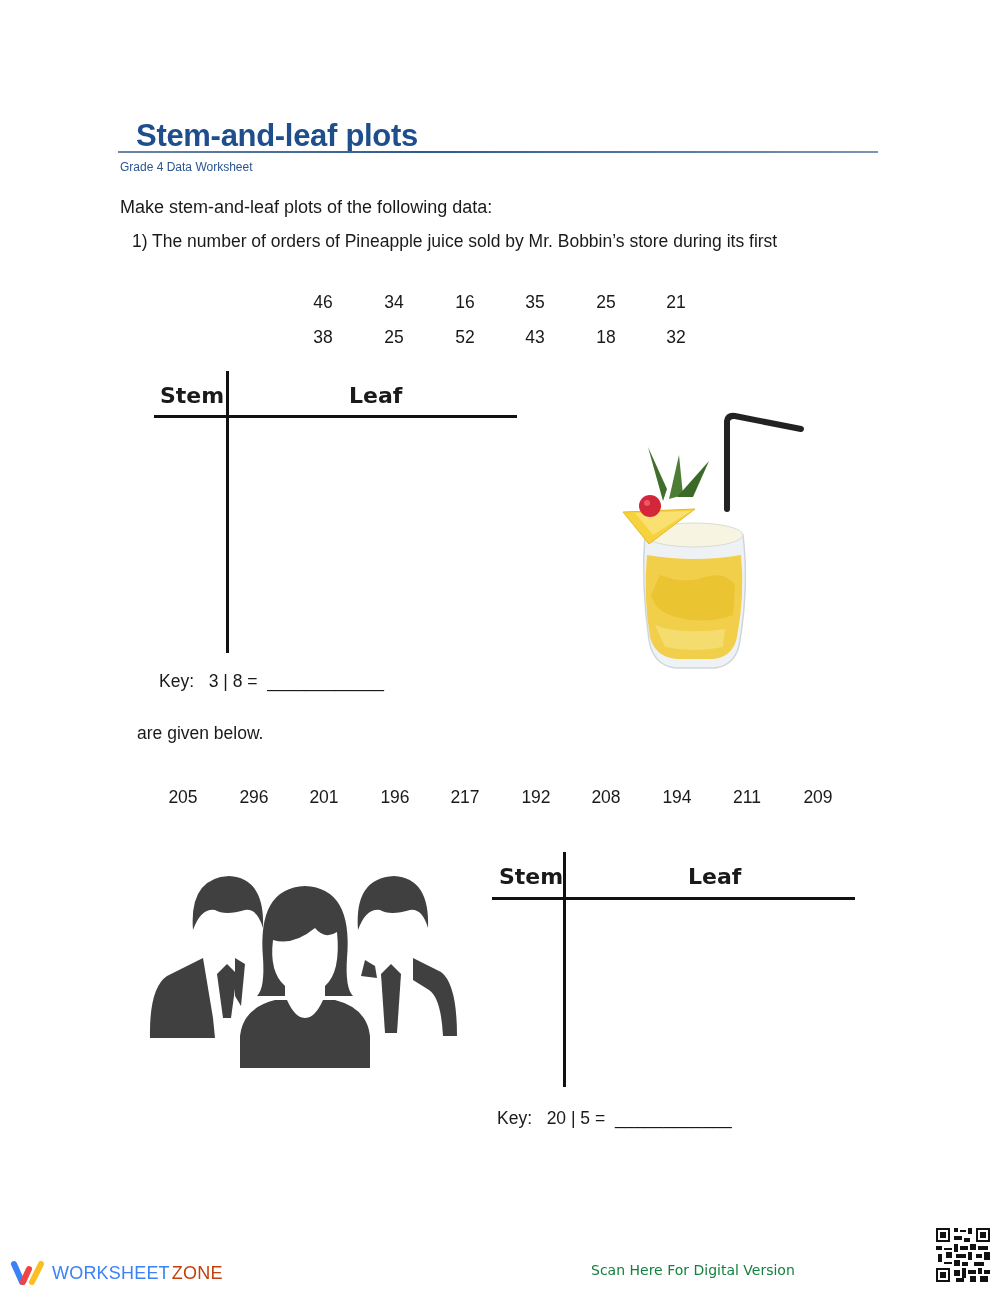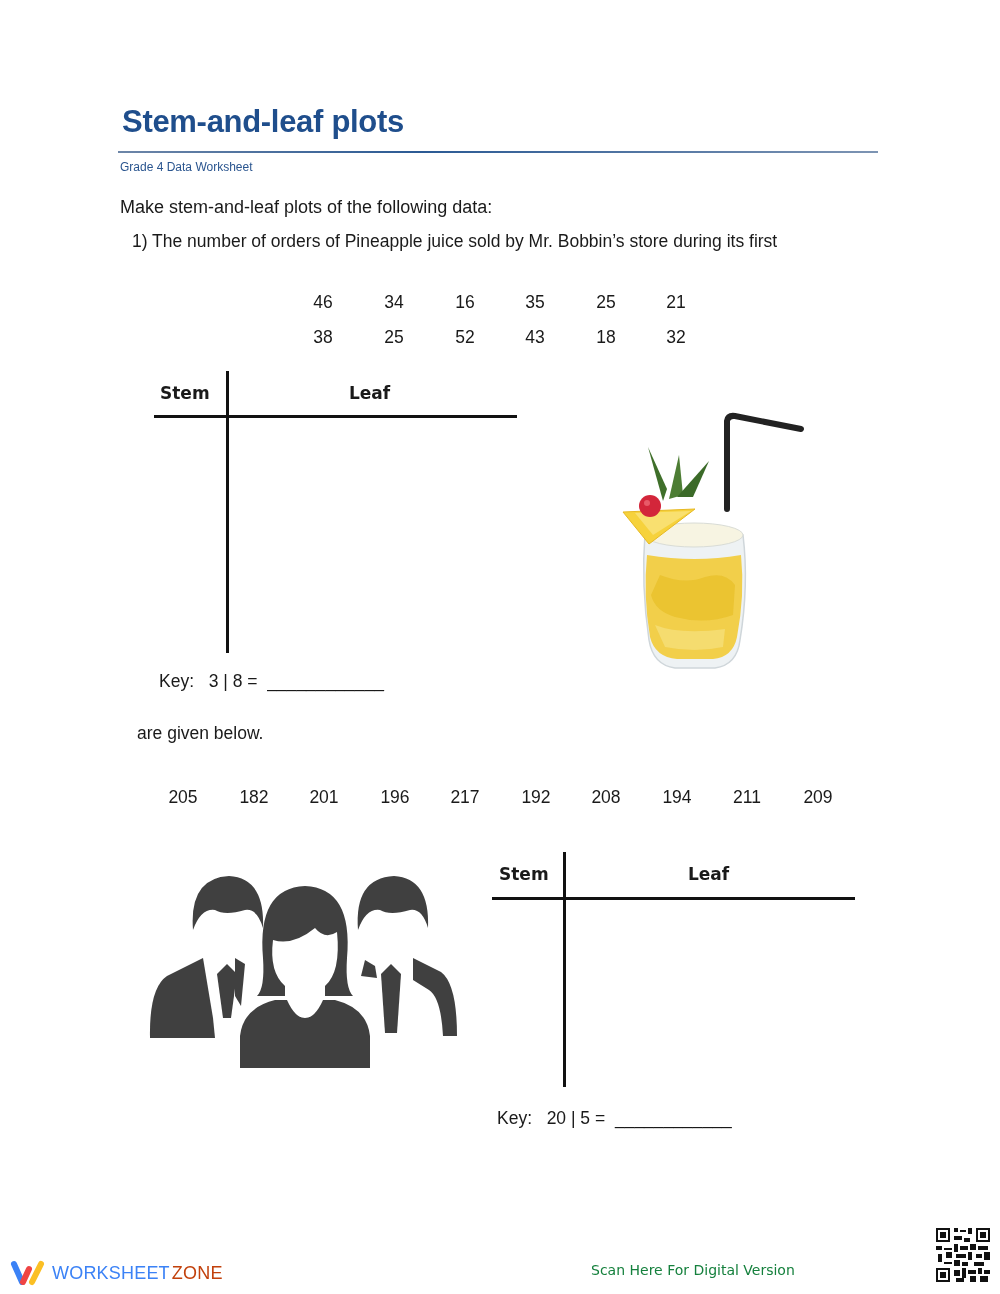--- a/index.html
+++ b/index.html
@@ -1,27 +1,27 @@
 <!DOCTYPE html>
 <html><head>
 <meta charset="utf-8">
 <style>
   html, body { margin: 0; padding: 0; background: #ffffff; }
   body { width: 1000px; height: 1294px; position: relative; overflow: hidden;
          font-family: "Liberation Sans", sans-serif; color: #1a1a1a; }
   .abs { position: absolute; }
-  .title { left: 118px; top: 100px; font-size: 31px; font-weight: bold; color: #1f4e8c; margin: 4px; letter-spacing: -0.3px; }
+  .title { left: 118px; top: 100px; font-size: 31px; font-weight: bold; color: #1f4e8c; margin: 18px; letter-spacing: -0.3px; }
   .rule { left: 118px; top: 151px; width: 760px; height: 2px; background: linear-gradient(90deg, #6d86a8, #2b5a94 40%, #7d94b3); }
   .subtitle { left: 120px; top: 160px; font-size: 12px; color: #2a558f; }
   .instr { left: 120px; top: 197px; font-size: 18px; }
   .q { font-size: 17.5px; line-height: 26px; }
   .q1 { left: 132px; top: 228px; width: 740px; }
   .q2 { left: 137px; top: 720px; width: 740px; }
   .num { font-size: 17.5px; text-align: center; width: 50px; }
-  .stemhead { font-size: 17px; font-weight: bold; font-family: "DejaVu Sans", sans-serif; }
+  .stemhead { font-size: 22px; font-weight: bold; font-family: "DejaVu Sans", sans-serif; }
   .hline { height: 3px; background: #111; }
   .vline { width: 3px; background: #111; }
   .key { font-size: 17.5px; white-space: pre; }
   .brand { font-size: 18px; font-weight: normal; letter-spacing: 0.2px; }
   .scan { font-size: 14px; color: #15803d; font-family: "DejaVu Sans", sans-serif; }
 </style>
 </head>
 <body>
 
 <h1 class="abs title">Stem-and-leaf plots</h1>
@@ -82,21 +82,21 @@
     <circle cx="42" cy="118" r="3" fill="#e85a68"></circle>
   </svg>
 </div>
 
 <div class="abs q q2">
   <div>are given below.</div>
 </div>
 
 <div>
   <div class="abs num" style="left:158px;top:787px">205</div>
-  <div class="abs num" style="left:229px;top:787px">182</div>
+  <div class="abs num" style="left:229px;top:787px">296</div>
   <div class="abs num" style="left:299px;top:787px">201</div>
   <div class="abs num" style="left:370px;top:787px">196</div>
   <div class="abs num" style="left:440px;top:787px">217</div>
   <div class="abs num" style="left:511px;top:787px">192</div>
   <div class="abs num" style="left:581px;top:787px">208</div>
   <div class="abs num" style="left:652px;top:787px">194</div>
   <div class="abs num" style="left:722px;top:787px">211</div>
   <div class="abs num" style="left:793px;top:787px">209</div>
 </div>
 

